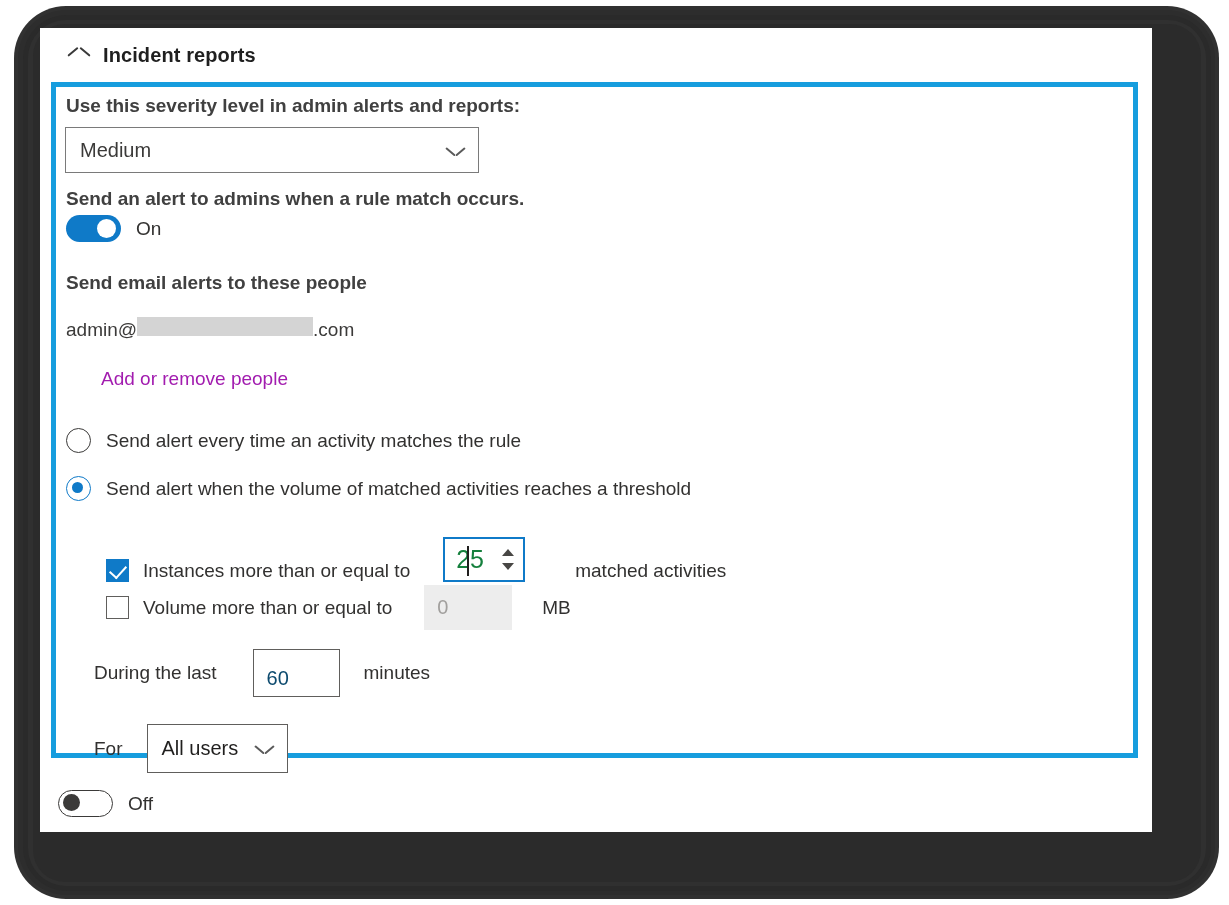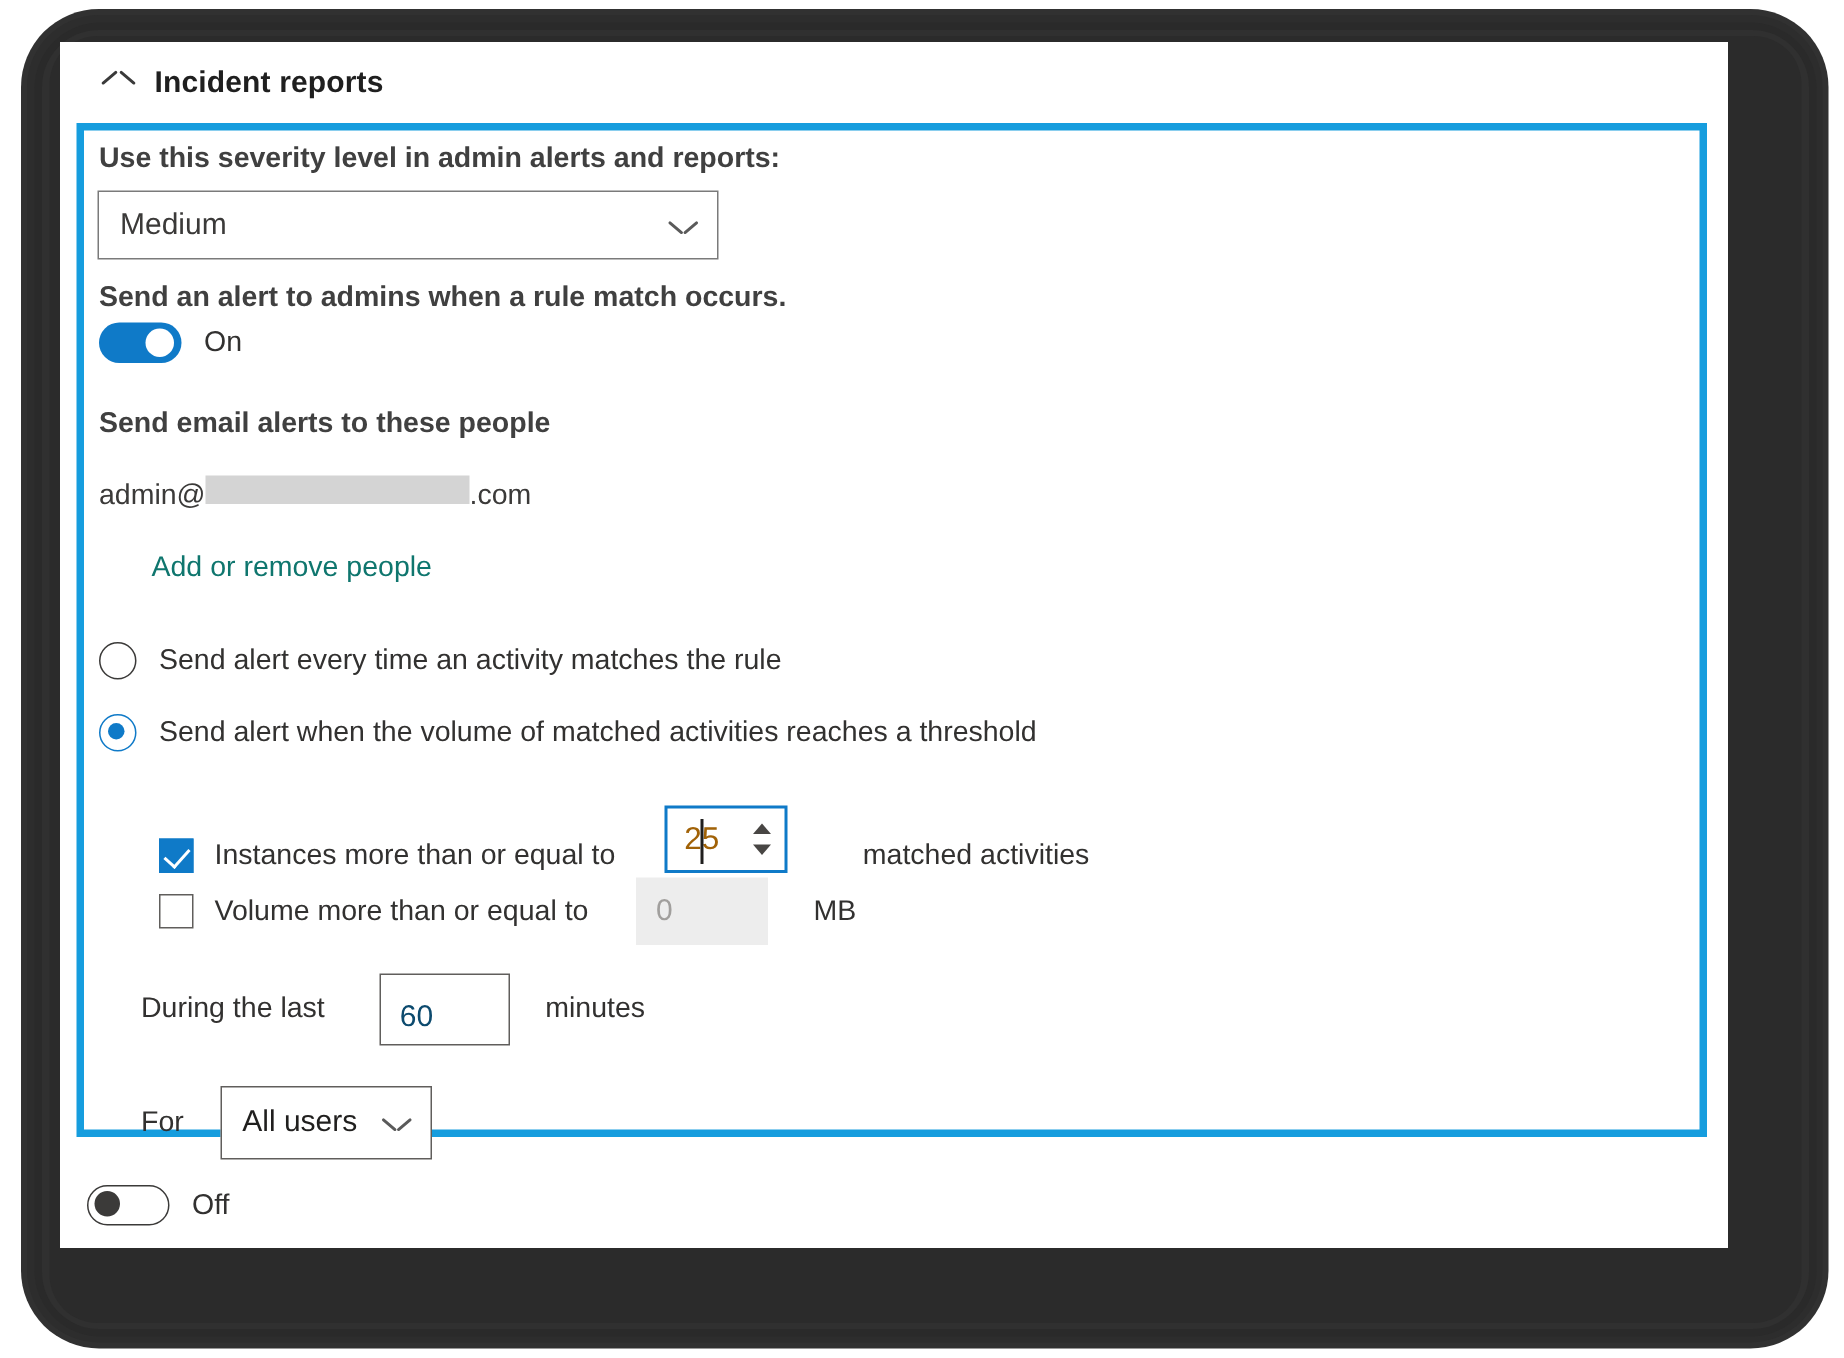--- a/index.html
+++ b/index.html
@@ -113,21 +113,21 @@
   
   #email-alerts-label { left: 10px; top: 185px; }
   #email-value-row { left: 10px; top: 230px; align-items: baseline; }
   #email-value-row .email-txt { font-size: 19px; color: #3b3a39; }
   .redaction {
     display:inline-block; width: 176px; height: 19px;
     background: #d4d4d4; vertical-align: middle; margin: 0 0 1px 0;
   }
   #add-remove-people {
     left: 45px; top: 281px;
-    font-size: 19px; color: #0f766e; cursor: pointer;
+    font-size: 19px; color: #a21caf; cursor: pointer;
   }
 
   
   .radio {
     width: 25px; height: 25px; border-radius: 50%;
     border: 1.8px solid #3b3a39; background: #fff;
     flex: 0 0 auto; position: relative; margin-right: 15px;
   }
   .radio.checked { border-color: #0f7ac8; }
   .radio.checked::after {
@@ -152,21 +152,21 @@
   #row-instances { left: 50px; top: 450px; align-items: flex-end; }
   #row-volume    { left: 50px; top: 498px; }
 
   
   #instances-spinner {
     width: 82px; height: 45px; position: relative;
     border: 2.5px solid #0f7ac8; background:#fff;
     margin: 0 0 0 33px; display:flex; align-items:center;
   }
   #instances-spinner .num {
-    font-size: 21px; color: #a16207; padding-left: 11px; position: relative;
+    font-size: 25px; color: #15803d; padding-left: 11px; position: relative;
   }
   #instances-spinner .caret {
     position:absolute; left: 22px; top: 7px; width: 1.4px; height: 30px; background:#201f1e;
   }
   .spin-arrows {
     position: absolute; right: 9px; top: 0; bottom: 0;
     display:flex; flex-direction: column; justify-content: center; gap: 7px;
   }
   .tri-up, .tri-dn { width: 0; height: 0; border-left: 6px solid transparent; border-right: 6px solid transparent; }
   .tri-up { border-bottom: 7px solid #484644; }

